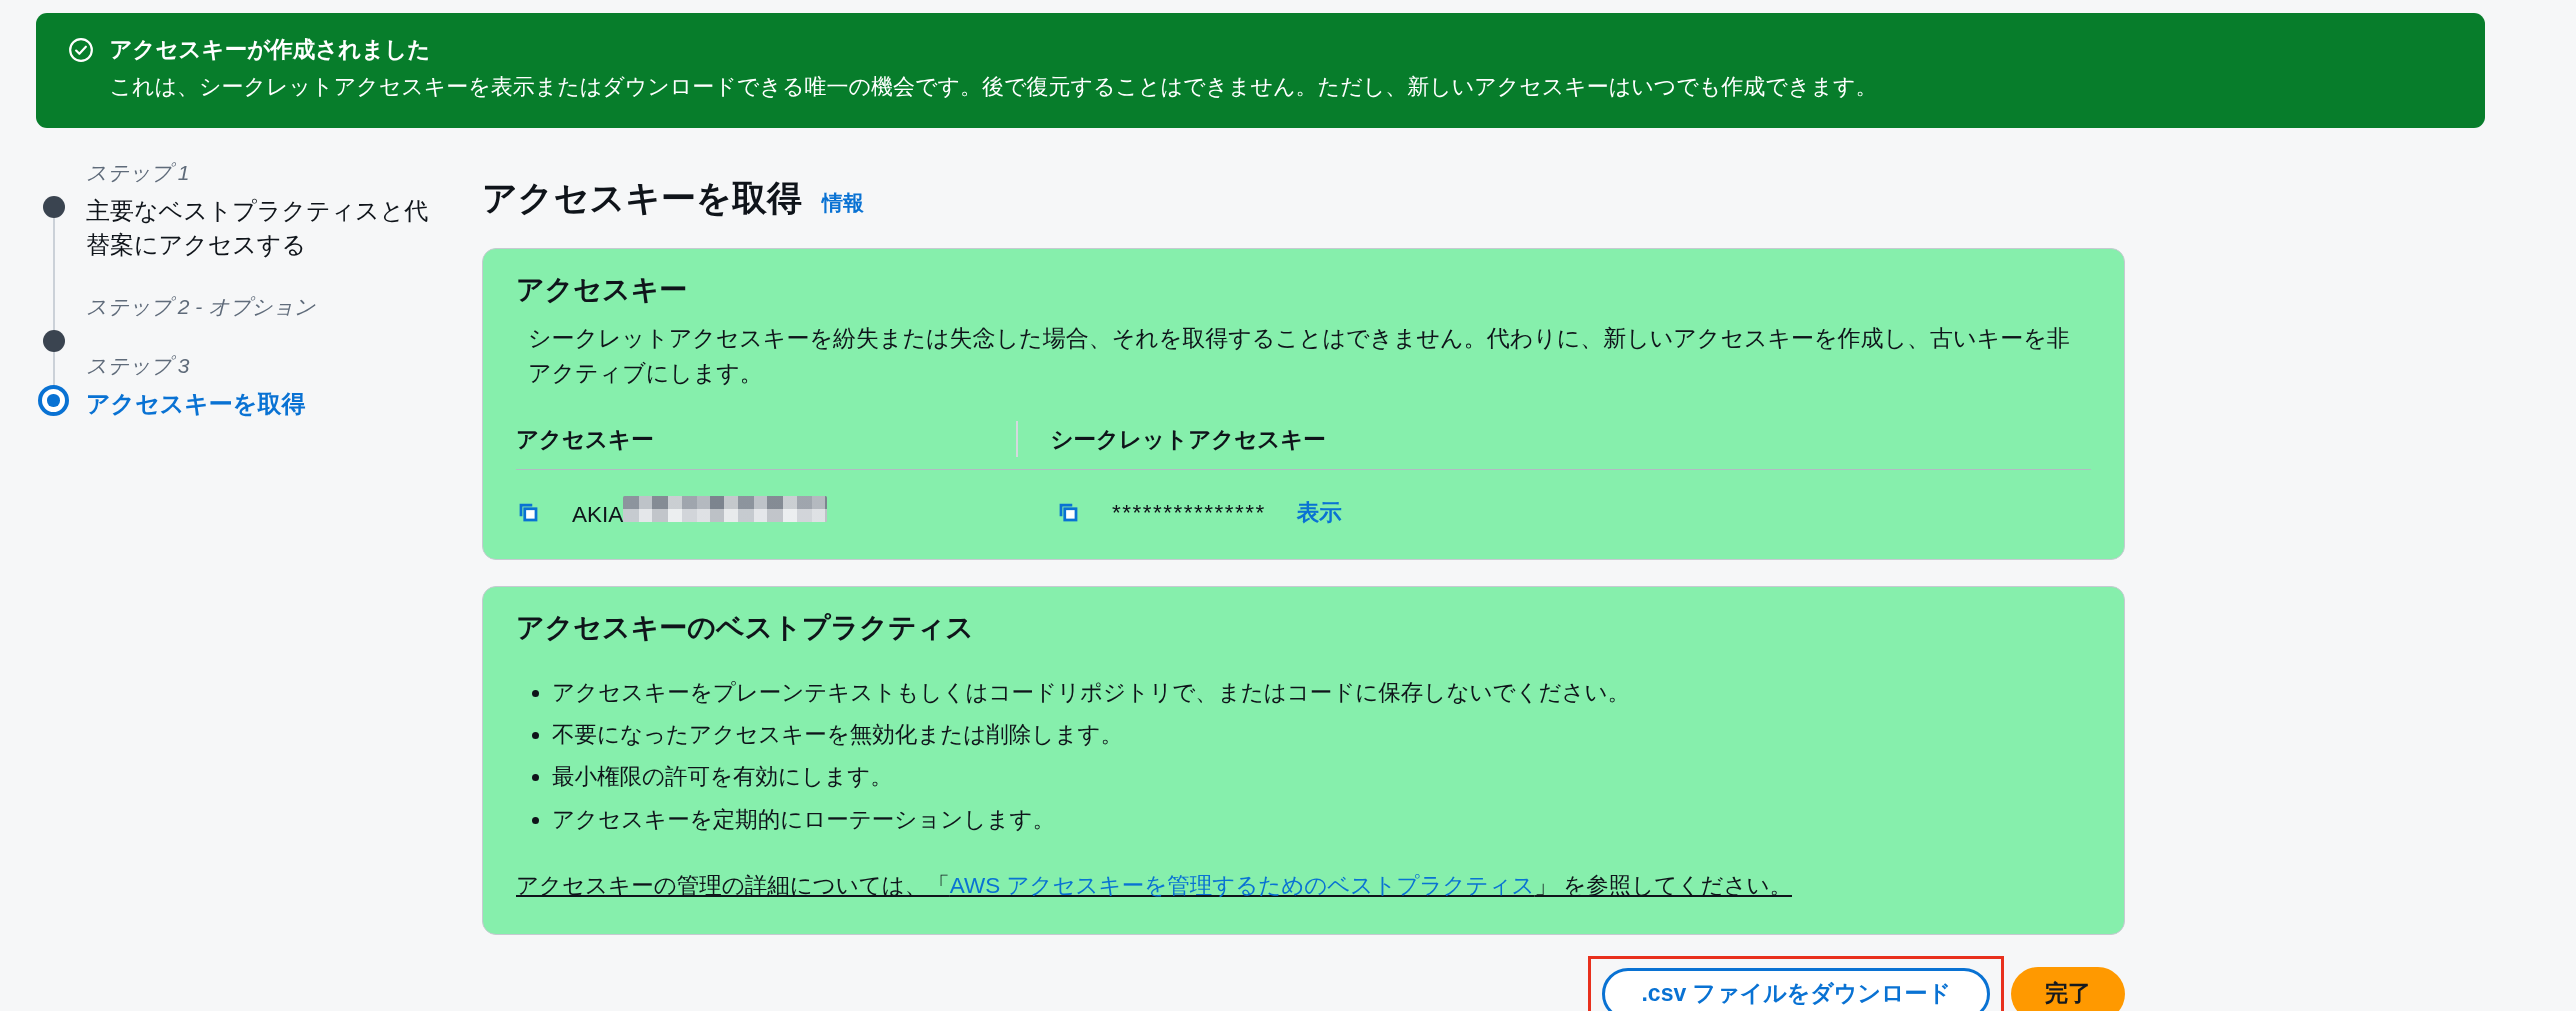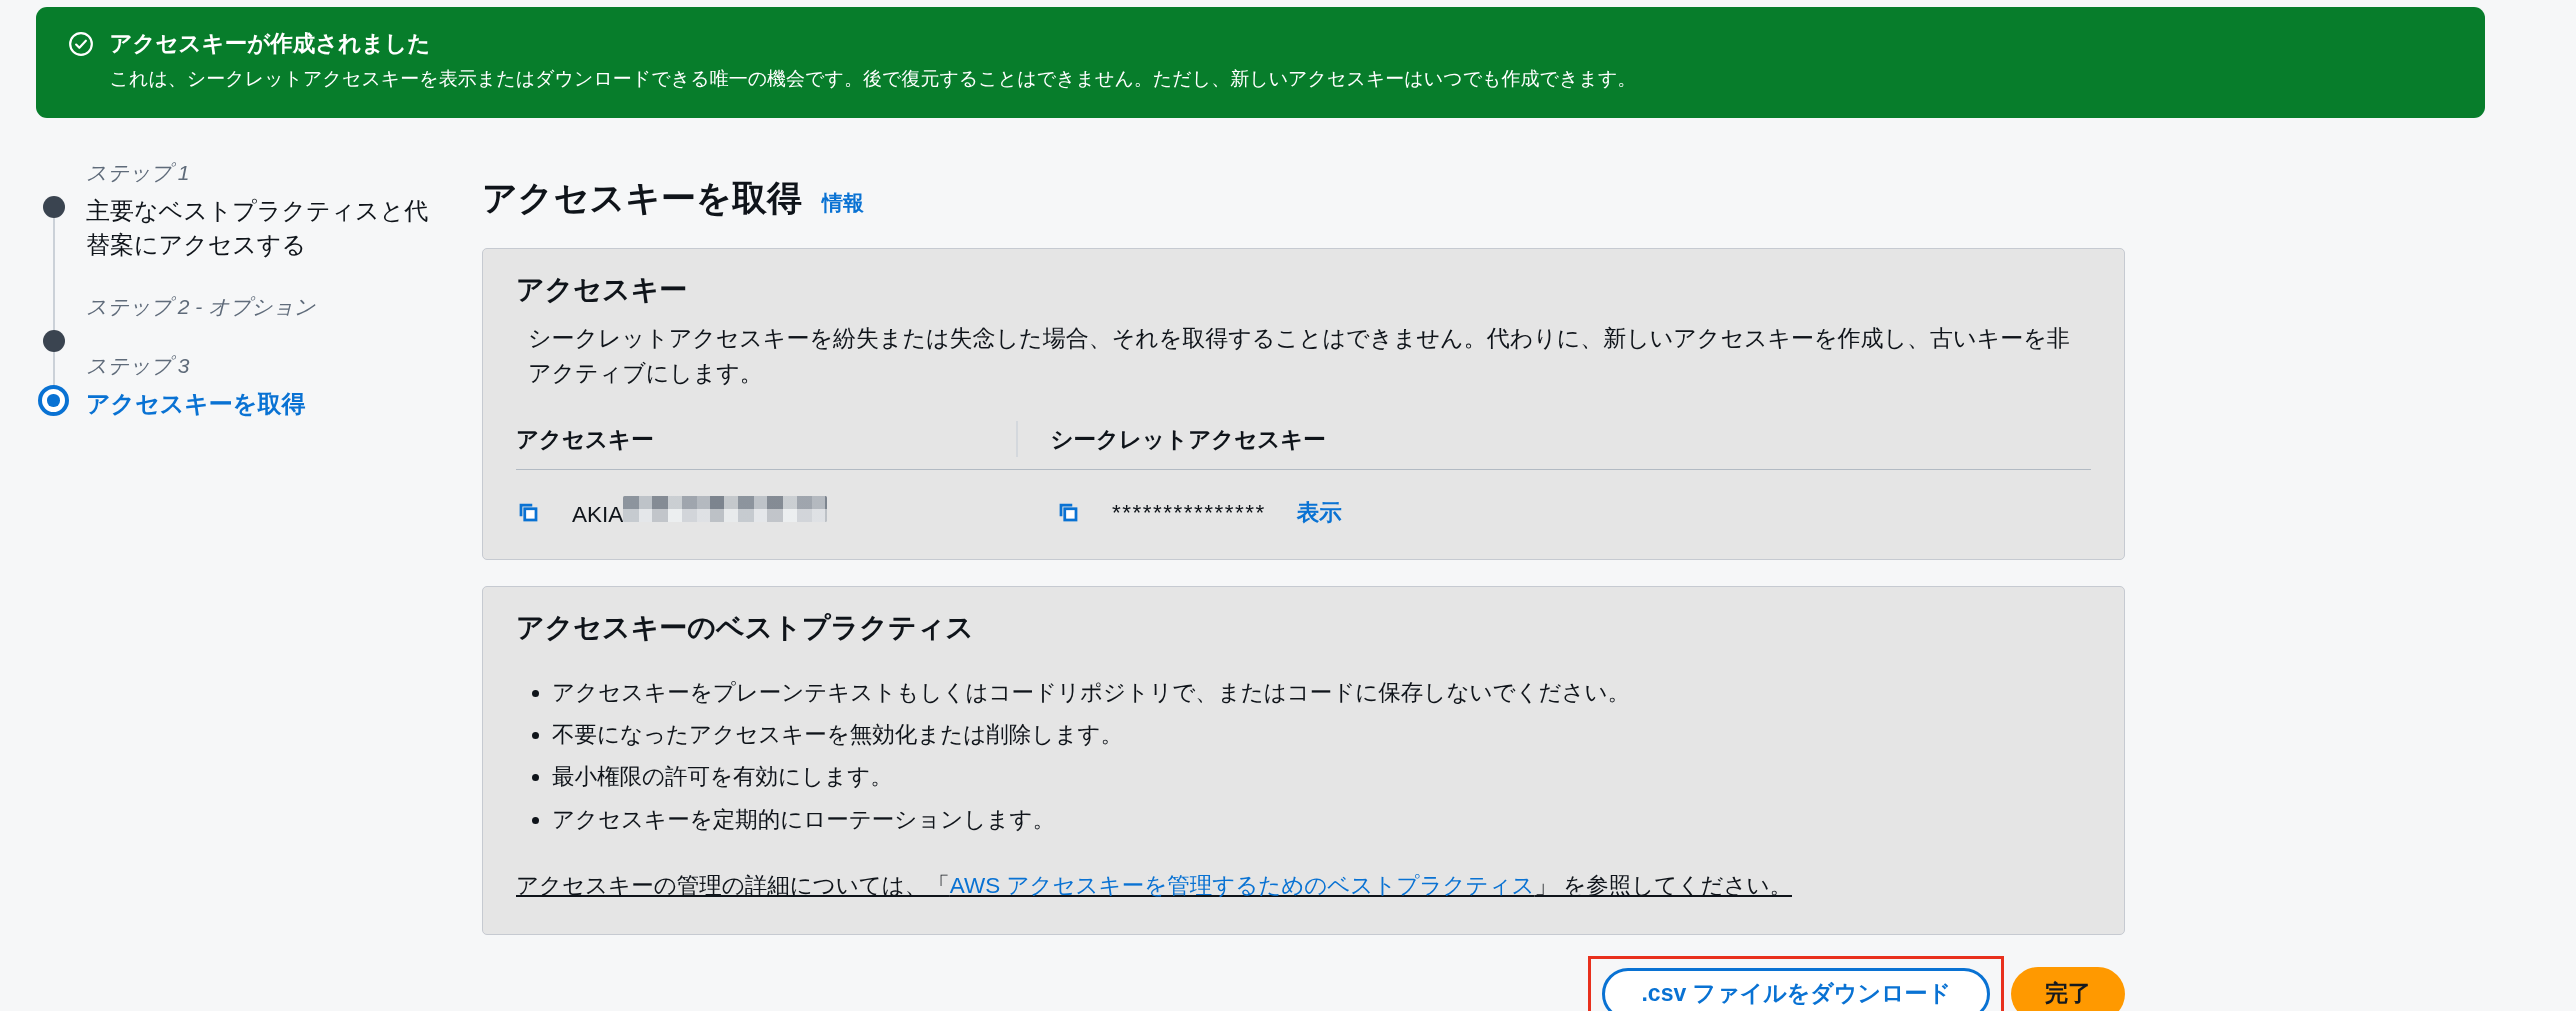--- a/index.html
+++ b/index.html
@@ -7,28 +7,28 @@
     width:2576px; height:1012px;
     background:#f6f7f8;
     font-family:"Liberation Sans","DejaVu Sans",sans-serif;
     color:#0f141a;
     position:relative;
     overflow:hidden;
   }
 
   
   .flashbar {
-    position:absolute; left:36px; top:7px; width:2449px; box-sizing:border-box;
+    position:absolute; left:36px; top:13px; width:2449px; box-sizing:border-box;
     background:#077d2b; color:#ffffff; border-radius:11px;
     padding:22px 46px 25px 32px;
     display:flex; align-items:flex-start; gap:15.5px;
   }
   .flash-icon { flex:0 0 auto; margin-top:1.5px; }
   .flash-title { font-size:22.5px; font-weight:700; line-height:1.3; margin:0 0 7.7px; }
-  .flash-msg { font-size:19px; line-height:1.4; margin:0; }
+  .flash-msg { font-size:22px; line-height:1.4; margin:0; }
 
   
   .steps { position:absolute; left:38px; top:159px; width:418px; }
   .steps .connector {
     position:absolute; left:14.7px; top:45px; width:2.3px; height:200px;
     background:#cbd1d8;
   }
   .step { position:relative; padding-left:48px; margin-bottom:31px; }
   .step-marker {
     position:absolute; left:4.6px; top:37px;
@@ -53,22 +53,22 @@
   }
   .step.active .step-title { color:#0972d3; font-weight:700; }
 
   
   .main { position:absolute; left:482px; top:175px; width:1643px; }
   .page-title-row { display:flex; align-items:baseline; gap:20px; }
   .page-title { font-size:35px; font-weight:700; margin:0; }
   .info-link { font-size:21px; font-weight:700; color:#0972d3; text-decoration:none; cursor:pointer; }
 
   .panel {
-    box-sizing:border-box; background:#e5e5e5;
-    border:1.5px solid #c6cad1; border-radius:5px;
+    box-sizing:border-box; background:#86efac;
+    border:1.5px solid #c6cad1; border-radius:14px;
     padding:22px 33px 26px; margin-top:26px;
   }
   .panel h2 { font-size:28px; font-weight:700; margin:0 0 9.3px; }
   .panel .desc { font-size:23px; line-height:1.5; margin:12px; color:#0f141a; }
 
   .kv-head { display:flex; align-items:center; margin-top:31px; }
   .kv-c1 { width:500px; font-size:22.5px; font-weight:700; }
   .kv-sep { width:1.5px; height:36px; background:#d4d8dd; }
   .kv-c2 { padding-left:33px; font-size:22.5px; font-weight:700; }
   .kv-rule { border:none; border-top:1.5px solid #b2bac3; margin:12.4px 0 0; }

